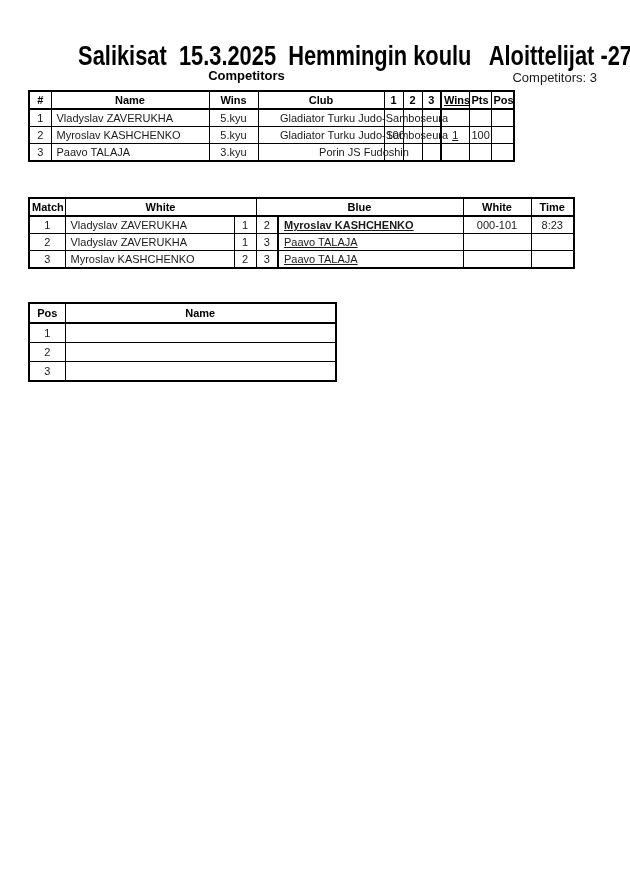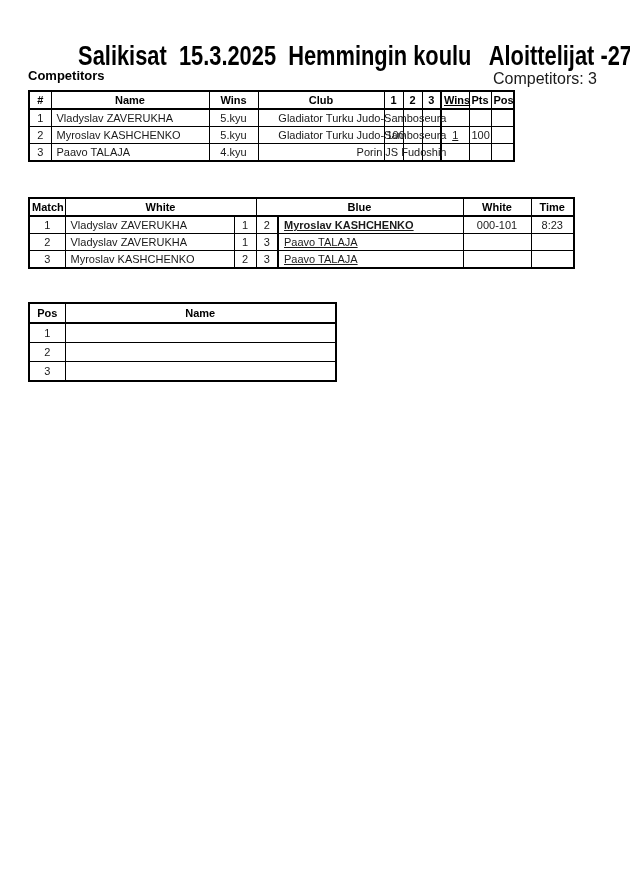--- a/index.html
+++ b/index.html
@@ -13,27 +13,27 @@
   }
 
   
   #page-title { position:absolute; top:40px; left:0; width:630px; text-align:center; }
   #page-title .scale {
     display:inline-block;
     font-size:28px; font-weight:bold; white-space:pre;
     transform:scaleX(0.78); transform-origin:50% 50%;
   }
   .section-heading {
-    position:absolute; 
+    position:absolute; text-align:center;
     font-size:13px; font-weight:bold;
   }
   #competitors-heading { left:28px; top:68px;  width:437px; }
   #matches-heading     { left:28px; top:177px; width:545px; }
   #results-heading     { left:28px; top:283px; width:278px; }
-  #competitors-count   { position:absolute; top:70px; right:33px; font-size:16px; color:#1a1a1a; }
+  #competitors-count   { position:absolute; top:70px; right:33px; font-size:13px; color:#1a1a1a; }
 
   
   table.tbl {
     position:absolute;
     border-collapse:collapse; table-layout:fixed;
     border:2px solid #000;
   }
   .tbl th, .tbl td {
     border:1px solid #000;
     font-size:11px;
@@ -51,25 +51,25 @@
   .thickL { border-left:2px solid #000 !important;text-decoration:underline; }
 
   #competitors-table { left:28px; top:90px;  width:485px; }
   #matches-table     { left:28px; top:197px; width:545px; }
   #results-table     { left:28px; top:302px; width:307px; }
   #results-table td, #results-table th { height:18px; line-height:18px; }
 
   
   td.club { position:relative; padding:0; }
   .club-overflow {
-    position:absolute; top:0; left:9px;
+    position:absolute; top:0; left:16px;
     width:179px; 
     line-height:16px; height:16px;
     overflow:hidden; white-space:nowrap;
-    z-index:2; text-align:right;
+    z-index:2; text-align:center;
   }
   .overnum { position:relative; z-index:3; }
 
   .win { font-weight:bold; color:#000; }
 </style>
 </head>
 <body>
 
 <div class="page">
 
@@ -130,21 +130,21 @@
       <td><span class="overnum">100</span></td>
       <td></td>
       <td></td>
       <td class="thickL">1</td>
       <td>100</td>
       <td></td>
     </tr>
     <tr>
       <td>3</td>
       <td class="nameL">Paavo TALAJA</td>
-      <td>4.kyu</td>
+      <td>3.kyu</td>
       <td class="club">
         <div class="club-overflow">Porin JS Fudoshin</div>
       </td>
       <td></td>
       <td></td>
       <td></td>
       <td class="thickL"></td>
       <td></td>
       <td></td>
     </tr>

